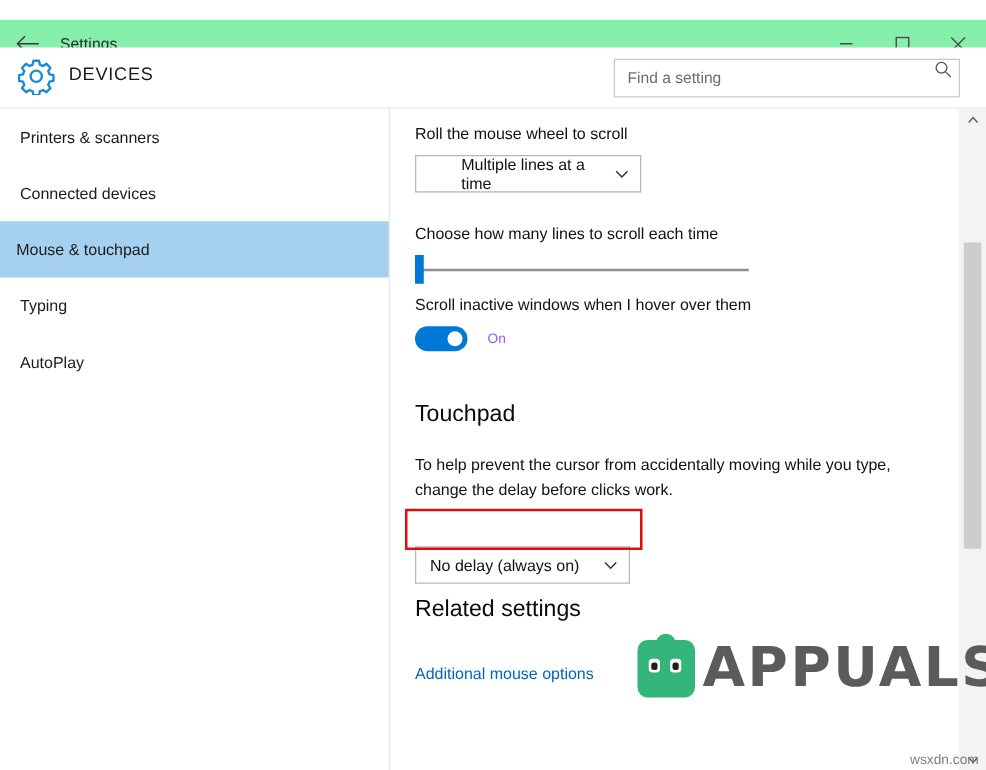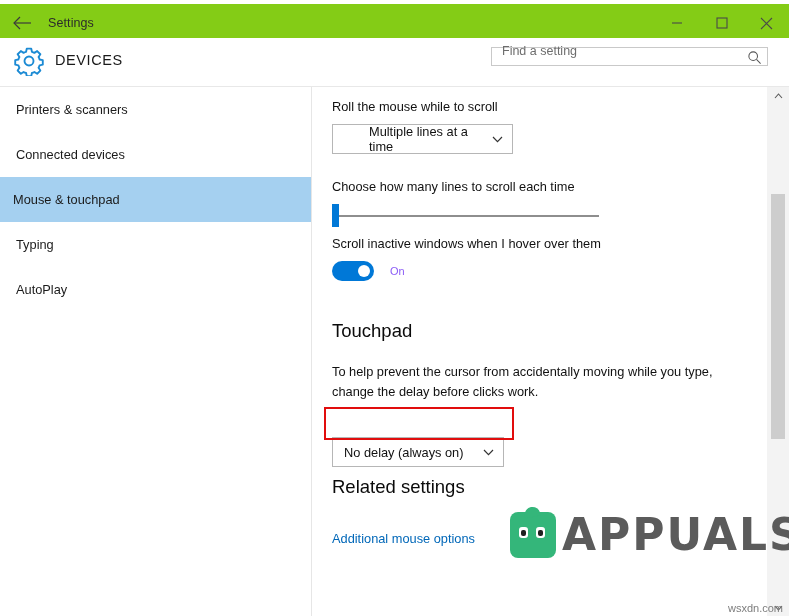--- a/index.html
+++ b/index.html
@@ -15,24 +15,24 @@
     position: relative;
     width: 789px;
     height: 616px;
     overflow: hidden;
     background: #ffffff;
   }
 
   
   .titlebar {
     position: absolute;
-    left: 0; top: 4px;
+    left: 0; top: 16px;
     width: 789px;
     height: 38px;
-    background: #84cc16;
+    background: #86efac;
     display: flex;
     align-items: center;
   }
   .back-btn {
     width: 46px;
     height: 38px;
     display: flex;
     align-items: center;
     justify-content: center;
     color: #3b3b3b;
@@ -83,26 +83,26 @@
     top: 14px;
     font-size: 14.5px;
     color: #1a1a1a;
     letter-spacing: 0.6px;
   }
   .search-box {
     position: absolute;
     right: 21px;
     top: 9px;
     width: 277px;
-    height: 19px;
+    height: 31px;
     border: 1px solid #c9c9c9;
     background: #ffffff;
     box-sizing: border-box;
     display: flex;
-    align-items: flex-end;
+    align-items: flex-start;
   }
   .search-input {
     border: 0;
     outline: 0;
     flex: 1;
     height: 26px;
     margin-left: 8px;
     font-family: "Liberation Sans", sans-serif;
     font-size: 12.5px;
     color: #6a6a6a;
@@ -435,21 +435,21 @@
       <span>Typing</span>
     </div>
     <div class="nav-item">
       <span>AutoPlay</span>
     </div>
   </div>
   <div class="v-rule"></div>
 
   <div class="content">
 
-    <div class="c-label" style="left:20px; top:12px;">Roll the mouse while to scroll</div>
+    <div class="c-label" style="left:20px; top:12px;">Roll the mouse wheel to scroll</div>
 
     <div class="combo" style="left:20px; top:37px; width:181px;padding-left:36px;">
       <span>Multiple lines at a time</span>
       <span class="chev">
         <svg width="11" height="7" viewBox="0 0 11 7">
             <path d="M1 1 L5.5 5.6 L10 1" fill="none" stroke="#333" stroke-width="1.2"></path>
           </svg>
       </span>
     </div>
 

